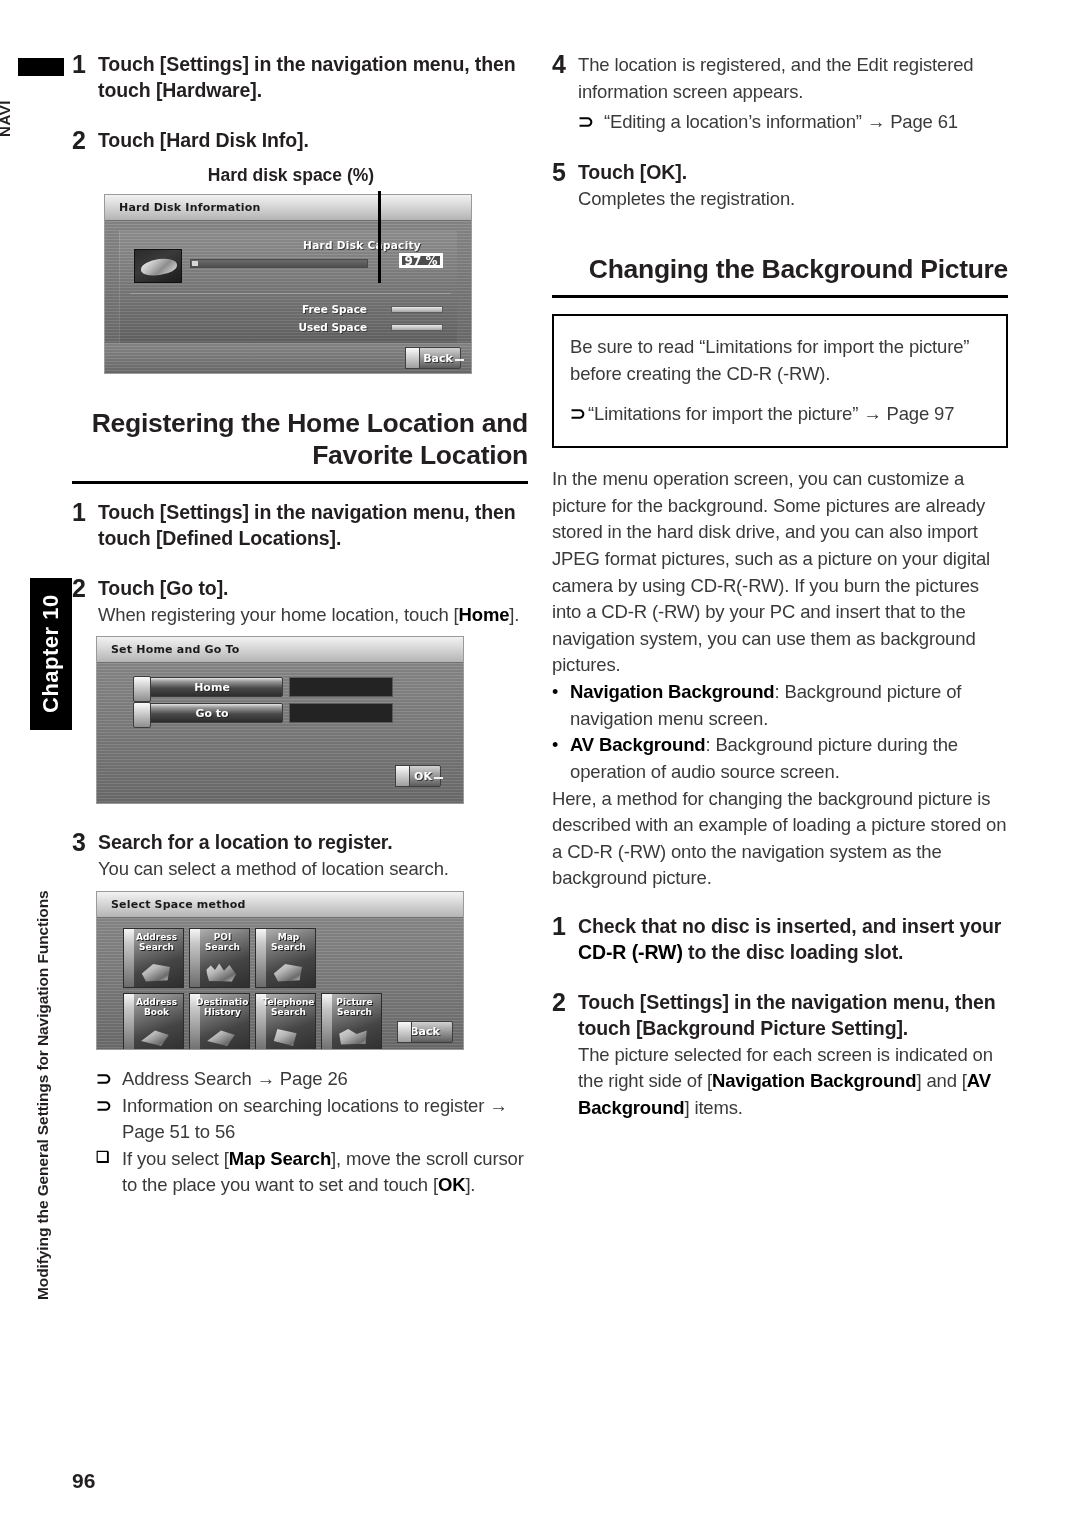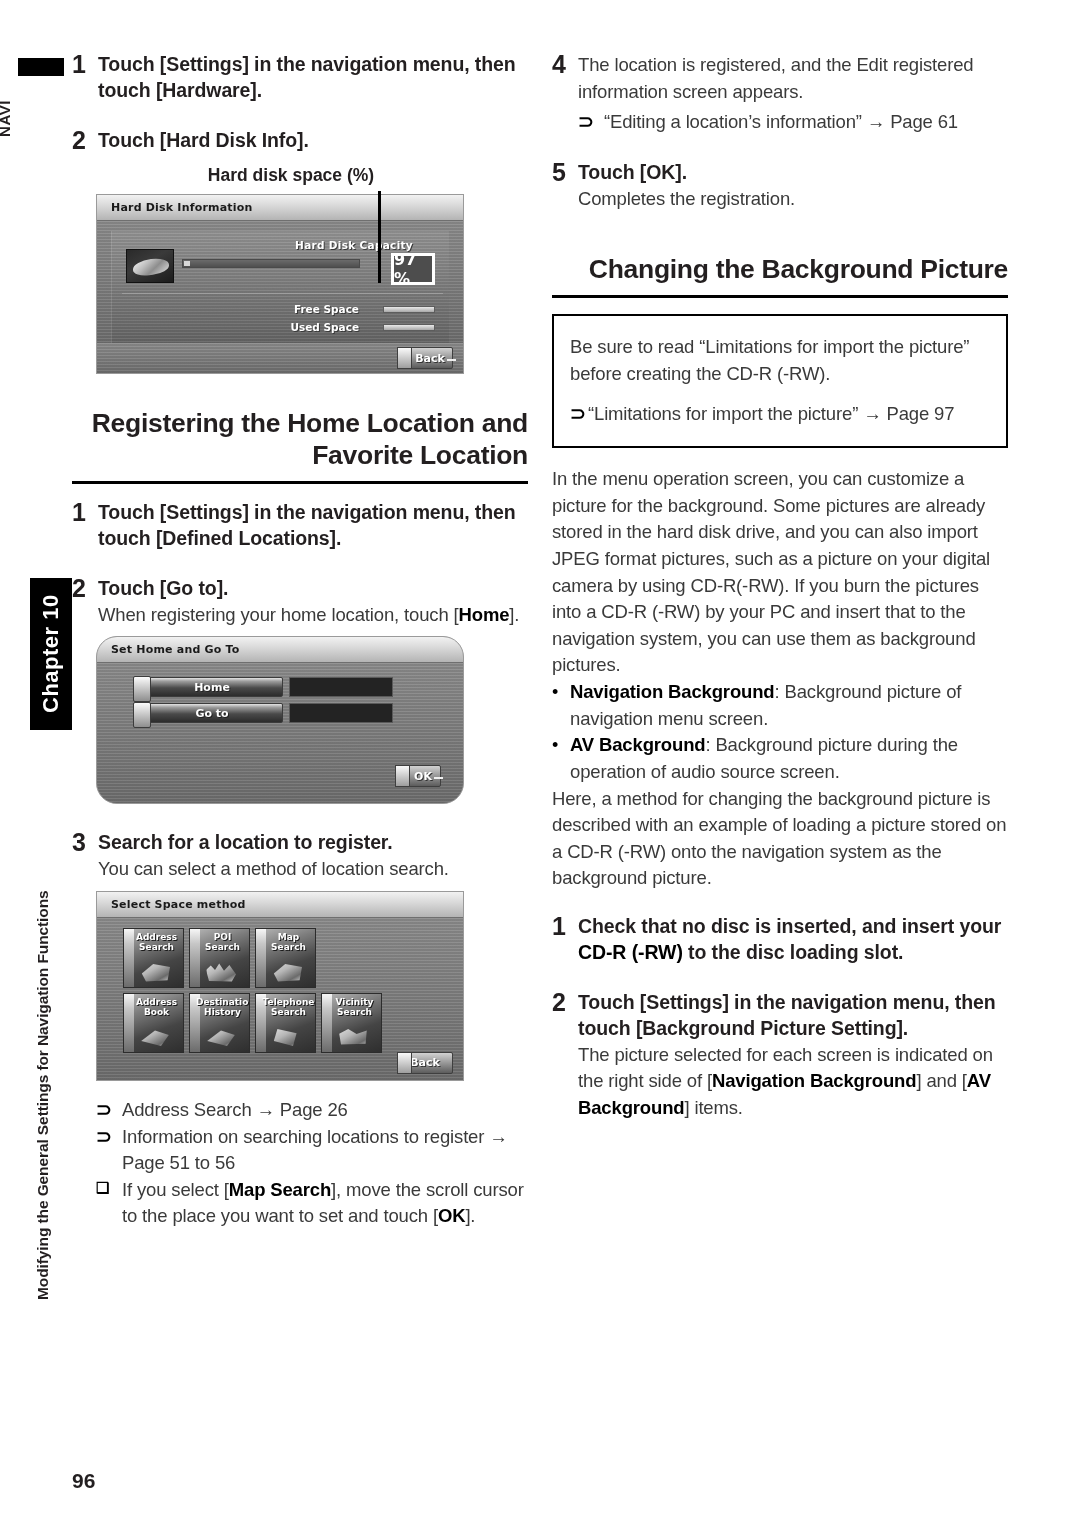--- a/index.html
+++ b/index.html
@@ -268,25 +268,25 @@
   .hdd-bar::before {
     content: "";
     position: absolute;
     left: 1px; top: 1px;
     width: 6px; height: 5px;
     background: #d8d8d8;
   }
   .hdd-pct {
     position: absolute;
     right: 14px; top: 22px;
-    width: 44px; height: 32px;
+    width: 44px; height: 15px;
     background: #4d4d4d;
     border: 3px solid #ffffff;
     color: #ffffff;
-    font-size: 16px;
+    font-size: 12px;
     font-weight: bold;
     display: flex;
     align-items: center;
     justify-content: center;
     z-index: 6;
   }
   .hdd-div {
     position: absolute;
     left: 10px; right: 6px; top: 62px;
     height: 1px;
@@ -376,21 +376,21 @@
   }
   .home-val {
     width: 104px; height: 20px;
     margin-left: 6px;
     background: #232323;
     border: 1px solid #5a5a5a;
   }
   .btn-ok { right: 22px; bottom: 16px; width: 46px; height: 22px; }
 
   
-  .ssm-body { height: 162px; padding: 10px 0 0 0; }
+  .ssm-body { height: 131px; padding: 10px 0 0 0; }
   .ssm-grid {
     position: absolute;
     left: 26px; top: 10px;
     display: grid;
     grid-template-columns: repeat(4, 61px);
     grid-auto-rows: 60px;
     gap: 5px;
   }
   .ssm-cell {
     position: relative;
@@ -465,21 +465,21 @@
     <div class="step-num">2</div>
     <div class="step-body">
       <div class="step-title">Touch [Hard Disk Info].</div>
     </div>
   </div>
 
   <div class="callout-wrap" style="margin-top:10px;">
     <div class="callout-label">Hard disk space (%)</div>
     <div class="leader"></div>
 
-    <div class="shot" style="margin-left:24px;">
+    <div class="shot" style="margin-left:32px;text-align:right;">
       <div class="shot-title">Hard Disk Information</div>
       <div class="shot-body hdd-body">
         <div class="hdd-inner">
           <div class="hdd-icon"></div>
           <div class="hdd-caplabel">Hard Disk Capacity</div>
           <div class="hdd-bar"></div>
           <div class="hdd-pct">97 %</div>
           <div class="hdd-div"></div>
           <div class="hdd-row r1">
             <div class="hdd-row-label">Free Space</div>
@@ -517,21 +517,21 @@
   <div class="step">
     <div class="step-num">2</div>
     <div class="step-body">
       <div class="step-title">Touch [Go to].</div>
       <div class="step-desc">
         <span>When registering your home location, touch [</span><b>Home</b><span>].</span>
       </div>
     </div>
   </div>
 
-  <div class="shot" style="margin-left:24px;border-radius:21px;">
+  <div class="shot" style="margin-left:24px;">
     <div class="shot-title">Set Home and Go To</div>
     <div class="shot-body home-body">
       <div class="home-row r1">
         <div class="home-key">Home</div>
         <div class="home-val"></div>
       </div>
       <div class="home-row r2">
         <div class="home-key">Go to</div>
         <div class="home-val"></div>
       </div>
@@ -587,21 +587,21 @@
           <div class="ssm-ico book"></div>
         </div>
         <div class="ssm-cell">
           <div class="ssm-lbl">
             <span>Telephone</span><br><span>Search</span>
           </div>
           <div class="ssm-ico phone"></div>
         </div>
         <div class="ssm-cell">
           <div class="ssm-lbl">
-            <span>Vicinity</span><br><span>Search</span>
+            <span>Picture</span><br><span>Search</span>
           </div>
           <div class="ssm-ico vic"></div>
         </div>
       </div>
       <div class="btn-navi ssm-back">
         <span class="lbl">Back</span>
       </div>
     </div>
   </div>
 

